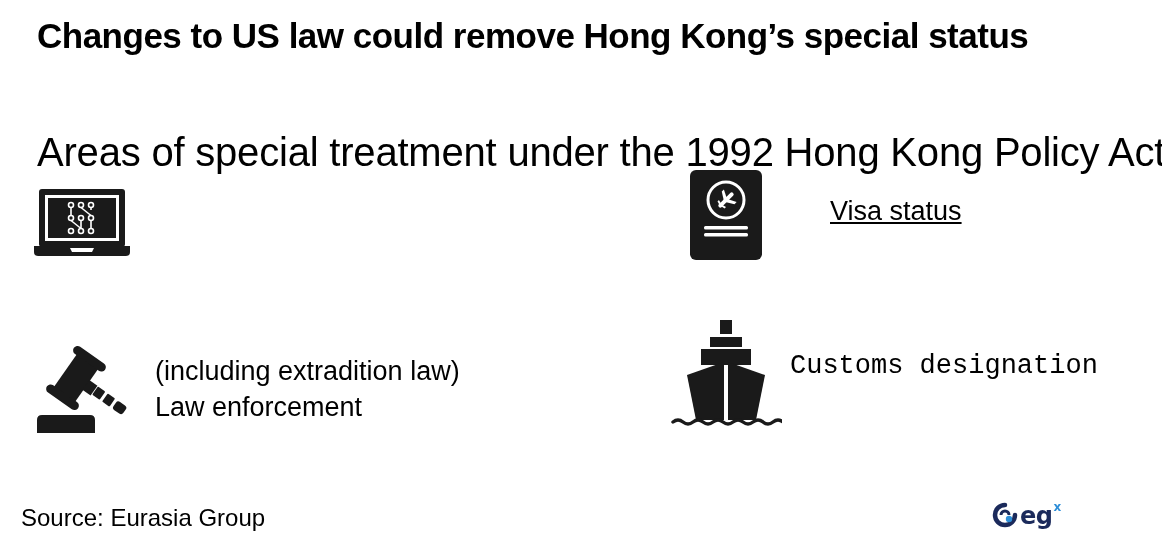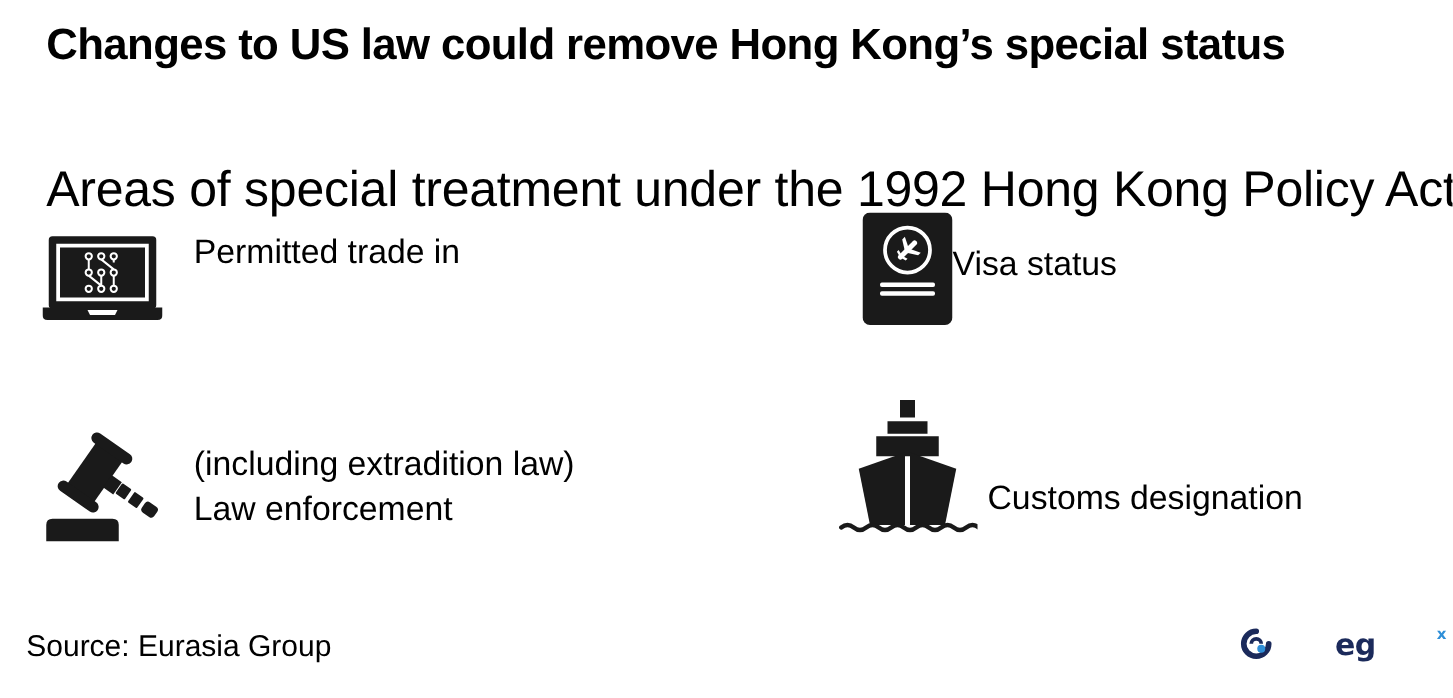--- a/index.html
+++ b/index.html
@@ -15,21 +15,21 @@
     position: absolute; left: 37px; top: 82px; font-size: 40px; white-space: nowrap; letter-spacing: -0.2px; margin-top: 48px;
   }
   .item-text {
     position: absolute; font-size: 27px; line-height: 36px; white-space: nowrap;
   }
   .icon { position: absolute; }
   .source {
     position: absolute; left: 21px; top: 504px; font-size: 24px; white-space: nowrap;
   }
   .logo {
-    position: absolute; left: 992px; top: 502px; display: flex; align-items: flex-end; gap: 48px;
+    position: absolute; left: 992px; top: 502px; display: flex; align-items: flex-end;
   }
   .logo-text {
     font-family: "DejaVu Sans", sans-serif; font-weight: bold; font-size: 24px; color: #1b2a5b;
     line-height: 24px; margin-left: 2px; letter-spacing: -0.5px;
   }
   .logo-sup {
     font-family: "DejaVu Sans", sans-serif; font-weight: bold; font-size: 12px; color: #2f8fd8;
     position: relative; top: -14px; margin-left: 1px;
   }
 </style>
@@ -54,39 +54,38 @@
         <circle cx="47" cy="30" r="2.5"></circle>
         <circle cx="57" cy="30" r="2.5"></circle>
       <circle cx="37" cy="43" r="2.5"></circle>
         <circle cx="47" cy="43" r="2.5"></circle>
         <circle cx="57" cy="43" r="2.5"></circle>
       <path d="M37 19.5 V27.5 M47 19.5 L57 27.5 M57 19.5 V22 M37 32.5 L47 40.5 M47 32.5 V40.5 M57 32.5 V40.5"></path>
     </g>
   </svg>
 </div>
 <div class="item-text" style="left:155px; top:183px;">
-  <div>Permitted trade in</div>
 </div>
 
 <div class="icon" style="left:690px; top:170px;">
   <svg width="72" height="90" viewBox="0 0 72 90">
     <rect x="0" y="0" width="72" height="90" rx="6" fill="#1a1a1a"></rect>
     <circle cx="36" cy="30" r="18" stroke="#fff" stroke-width="3" fill="none"></circle>
     <g fill="#fff" transform="translate(36 30) rotate(-45)">
       <rect x="-10" y="-2" width="20" height="4" rx="2"></rect>
       <path d="M-2 -1 L2 -1 L6 -9 L3 -9 Z"></path>
       <path d="M-2 1 L2 1 L6 9 L3 9 Z"></path>
       <path d="M-8 -1 L-6 -1 L-5 -5 L-7 -5 Z"></path>
       <path d="M-8 1 L-6 1 L-5 5 L-7 5 Z"></path>
     </g>
     <rect x="14" y="56" width="44" height="3.5" rx="1.5" fill="#fff"></rect>
     <rect x="14" y="63" width="44" height="3.5" rx="1.5" fill="#fff"></rect>
   </svg>
 </div>
-<div class="item-text" style="left:762px; top:193px;">
+<div class="item-text" style="left:830px; top:193px;text-decoration:underline;">
   <div>Visa status</div>
 </div>
 
 <div class="icon" style="left:34px; top:344px;">
   <svg width="102" height="90" viewBox="0 0 102 90">
     <g fill="#1a1a1a">
       <g transform="translate(42 34) rotate(35)">
         <rect x="-13" y="-20" width="26" height="40"></rect>
         <rect x="-19" y="-28" width="38" height="9" rx="4.5"></rect>
         <rect x="-19" y="19" width="38" height="9" rx="4.5"></rect>
@@ -113,21 +112,21 @@
     <g fill="#1a1a1a">
       <rect x="50" y="2" width="12" height="14"></rect>
       <rect x="40" y="19" width="32" height="10"></rect>
       <rect x="31" y="31" width="50" height="16"></rect>
       <path d="M17 57 L54 44 L54 102 L26 102 Z"></path>
       <path d="M58 44 L95 57 L86 102 L58 102 Z"></path>
       <path d="M3 104 q5 -4 10 0 q5 4 10 0 q5 -4 10 0 q5 4 10 0 q5 -4 10 0 q5 4 10 0 q5 -4 10 0 q5 4 10 0 q5 -4 10 0 q5 4 10 0 q5 -4 10 0" fill="none" stroke="#1a1a1a" stroke-width="3.5" stroke-linecap="round"></path>
     </g>
   </svg>
 </div>
-<div class="item-text" style="left:790px; top:380px;">
+<div class="item-text" style="left:790px; top:348px;font-family:Liberation Mono, monospace;">
   <div>Customs designation</div>
 </div>
 
 <div class="source">Source: Eurasia Group</div>
 
 <div class="logo">
   <svg width="26" height="26" viewBox="0 0 26 26">
     <path d="M13 3 A10 10 0 1 0 23 13" fill="none" stroke="#1b2a5b" stroke-width="4.5" stroke-linecap="round"></path>
     <path d="M9 13 A4 4 0 0 1 17 13" fill="none" stroke="#1b2a5b" stroke-width="3"></path>
     <circle cx="17" cy="17" r="3.2" fill="#2f8fd8"></circle>

